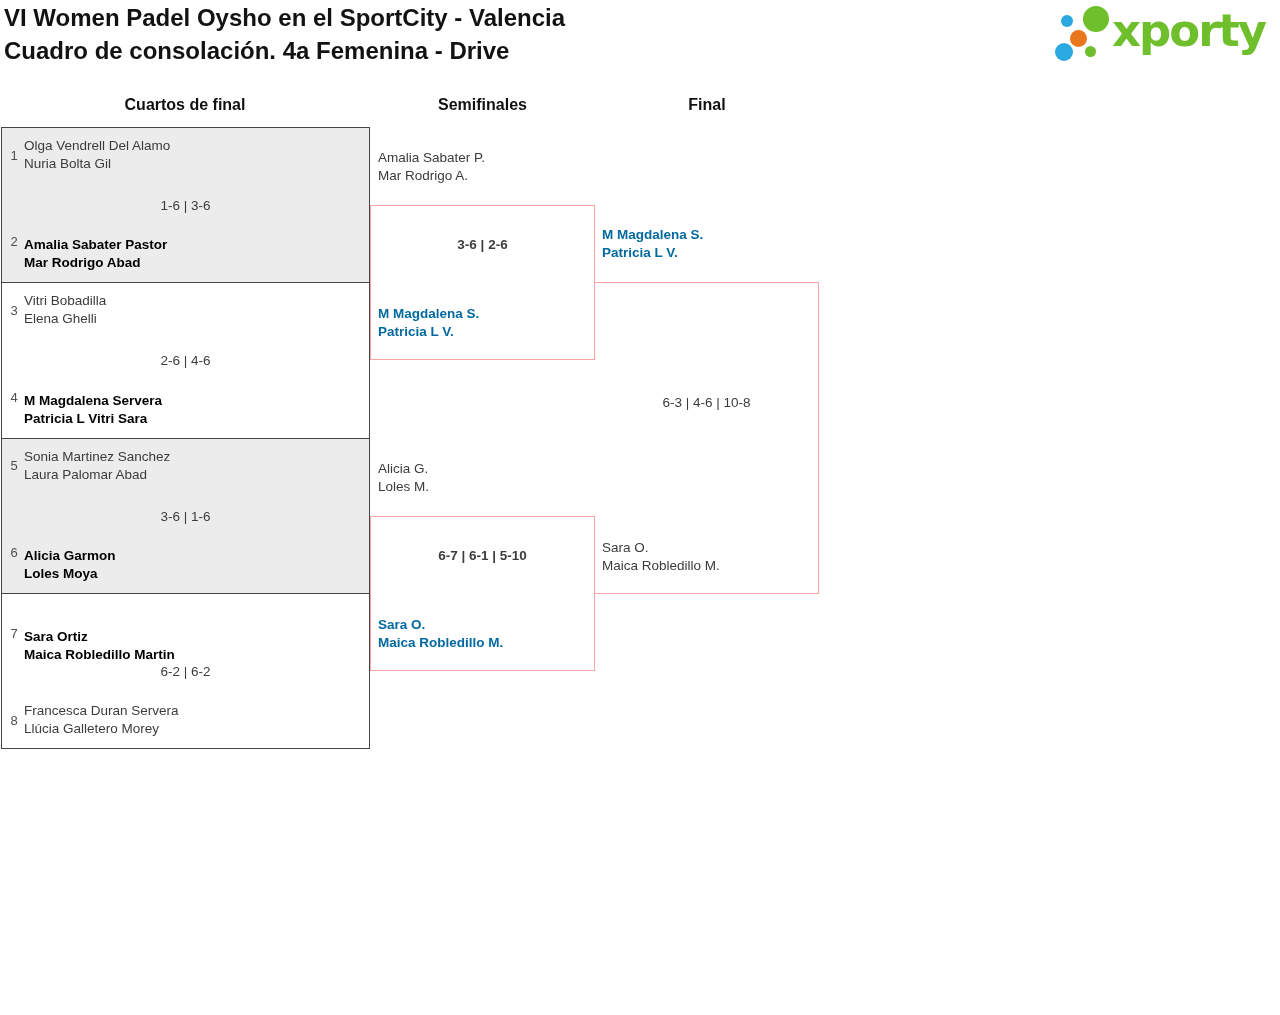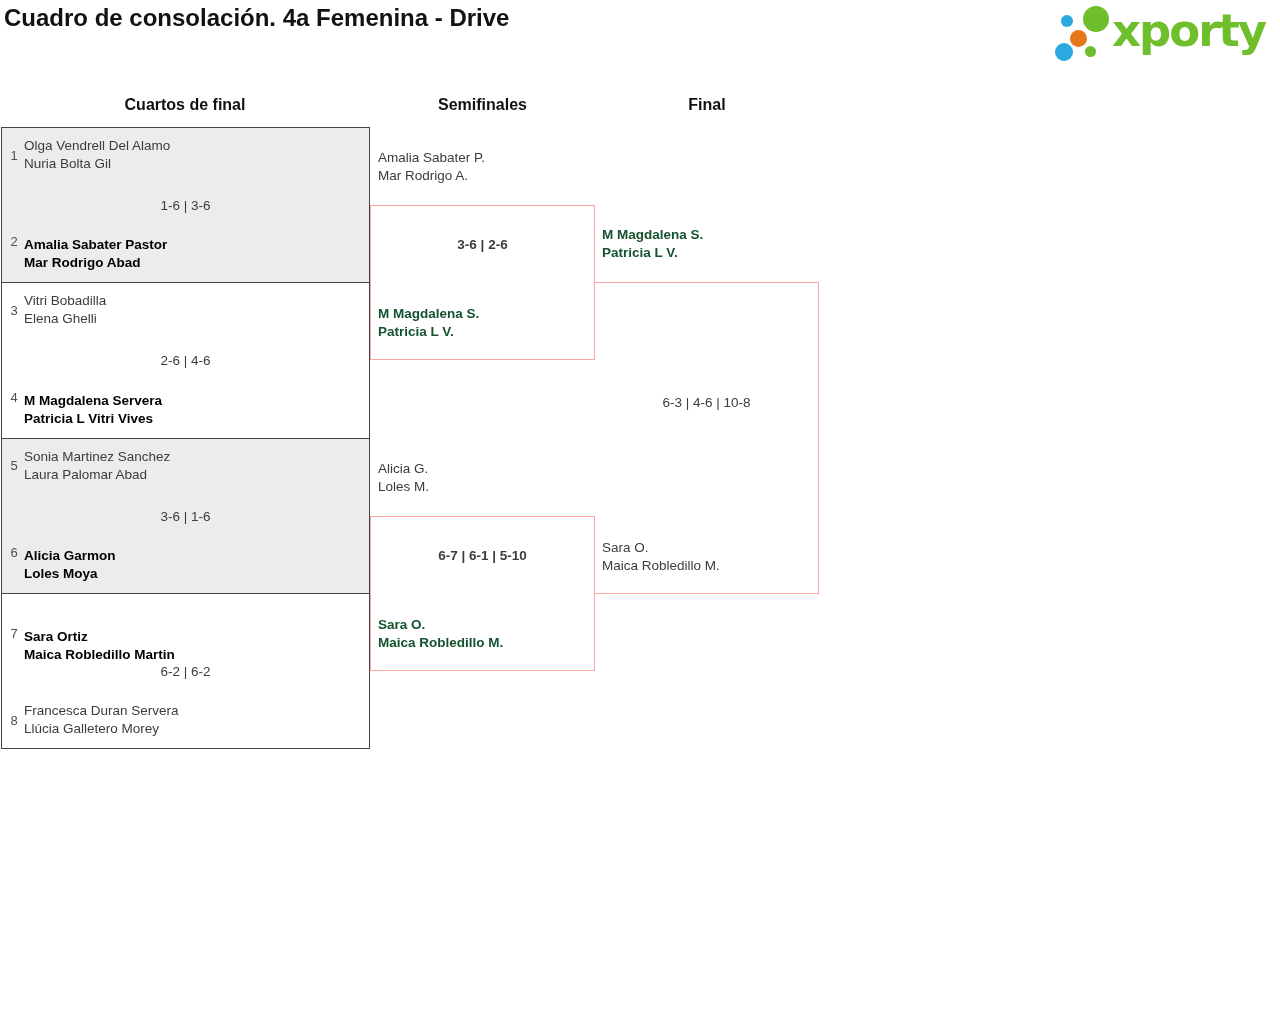--- a/index.html
+++ b/index.html
@@ -79,35 +79,36 @@
   .above-team {
     position:absolute; bottom:calc(100% + 21px); left:7px;
     font-size:13.5px; line-height:18px; color:#3c3c3c;
   }
   .inside-team {
     position:absolute; left:7px;
     font-size:13.5px; line-height:18px; color:#3c3c3c;
   }
   .sf-box .inside-team { top:99px; }
   .final-box .inside-team { top:256px; }
-  .bold-team { font-weight:bold; color:#14532d; }
+  .bold-team { font-weight:bold; color:#0369a1; }
 
   .box-score {
     position:absolute; left:0; right:0; text-align:center;
     font-size:13.5px; color:#3c3c3c;
   }
   .sf-box .box-score { top:31px;font-weight:bold; }
   .final-box .box-score { top:112px; }
 </style>
 </head>
 <body>
 
 <div id="page">
 
   <div class="title-wrap">
+    <div class="title-line">VI Women Padel Oysho en el SportCity - Valencia</div>
     <div class="title-line">Cuadro de consolación. 4a Femenina - Drive</div>
   </div>
 
   <div class="logo">
     <span class="dot dot-blue-sm"></span>
     <span class="dot dot-green-lg"></span>
     <span class="dot dot-orange"></span>
     <span class="dot dot-blue-lg"></span>
     <span class="dot dot-green-sm"></span>
     <span class="logo-text">xporty</span>
@@ -143,21 +144,21 @@
         <span class="names">
           <div>Vitri Bobadilla</div>
           <div>Elena Ghelli</div>
         </span>
       </div>
       <div class="score">2-6 | 4-6</div>
       <div class="team bottom winner">
         <span class="seed">4</span>
         <span class="names">
           <div>M Magdalena Servera</div>
-          <div>Patricia L Vitri Vives</div>
+          <div>Patricia L Vitri Sara</div>
         </span>
       </div>
     </div>
 
     <div class="qf-block shaded">
       <div class="team top">
         <span class="seed">5</span>
         <span class="names">
           <div>Sonia Martinez Sanchez</div>
           <div>Laura Palomar Abad</div>

